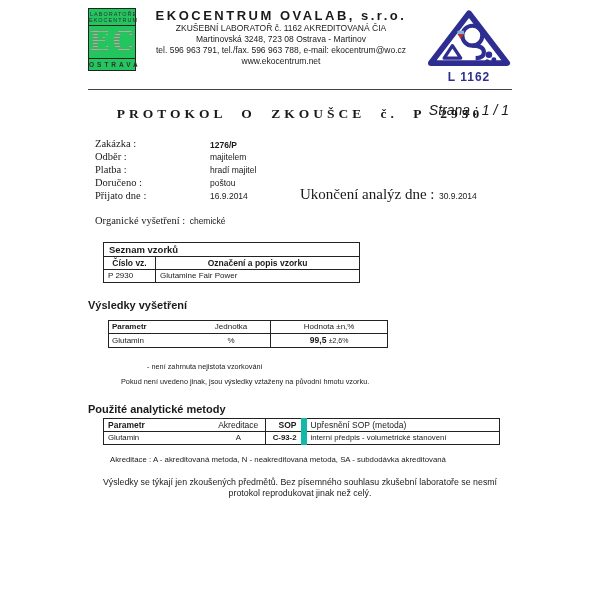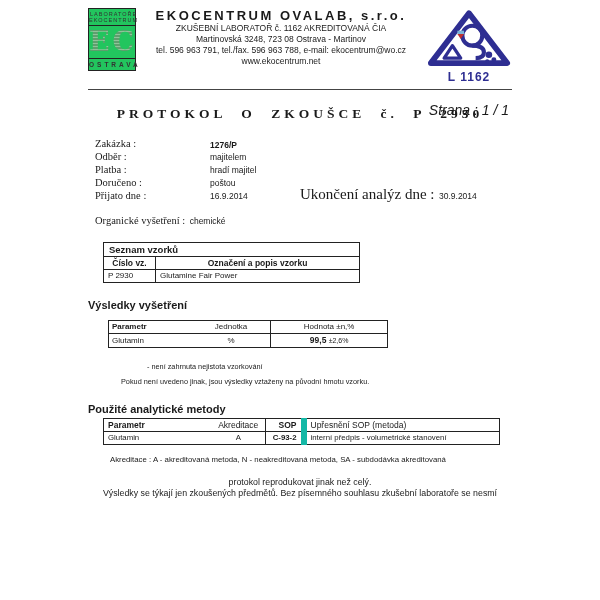--- a/index.html
+++ b/index.html
@@ -223,18 +223,18 @@
         <td class="m-param" style="font-weight:normal">Glutamin</td>
         <td class="m-accred">A</td>
         <td class="m-sop">C-93-2</td>
         <td class="m-spec">interní předpis - volumetrické stanovení</td>
       </tr>
     </tbody>
       </table>
     <div class="legend">Akreditace : A - akreditovaná metoda,   N - neakreditovaná metoda,  SA - subdodávka akreditovaná</div>
 
     <div class="disclaimer">
+      <div>Výsledky se týkají jen zkoušených předmětů. Bez písemného souhlasu zkušební laboratoře se nesmí</div>
       <div>protokol reprodukovat jinak než celý.</div>
-      <div>Výsledky se týkají jen zkoušených předmětů. Bez písemného souhlasu zkušební laboratoře se nesmí</div>
     </div>
 
   </div>
 </div>
 
 </body></html>

